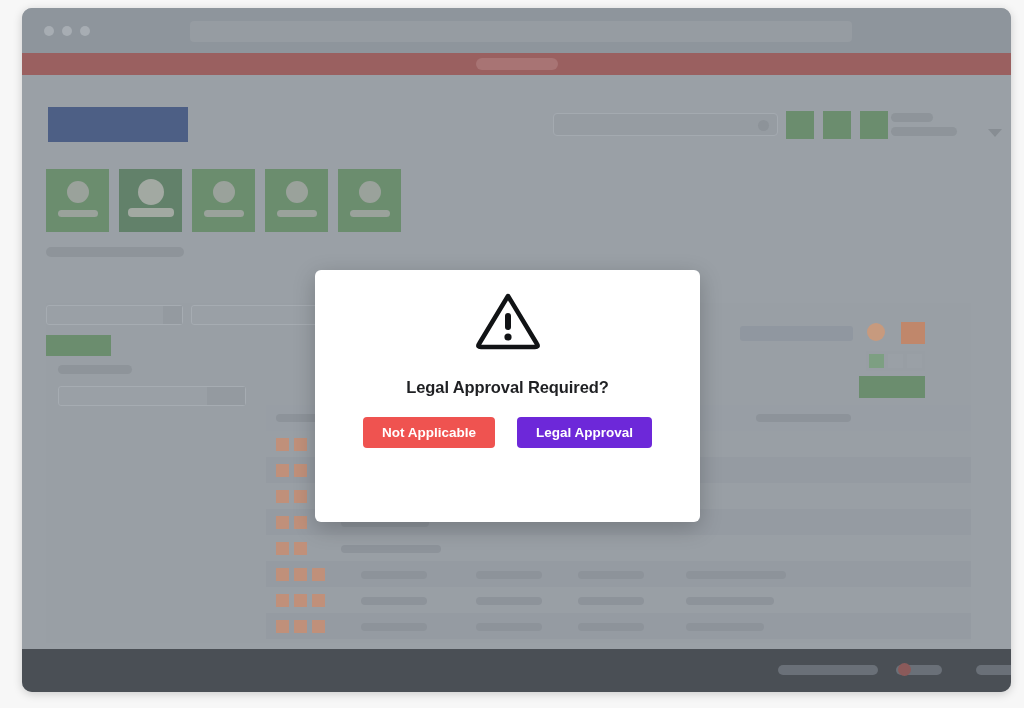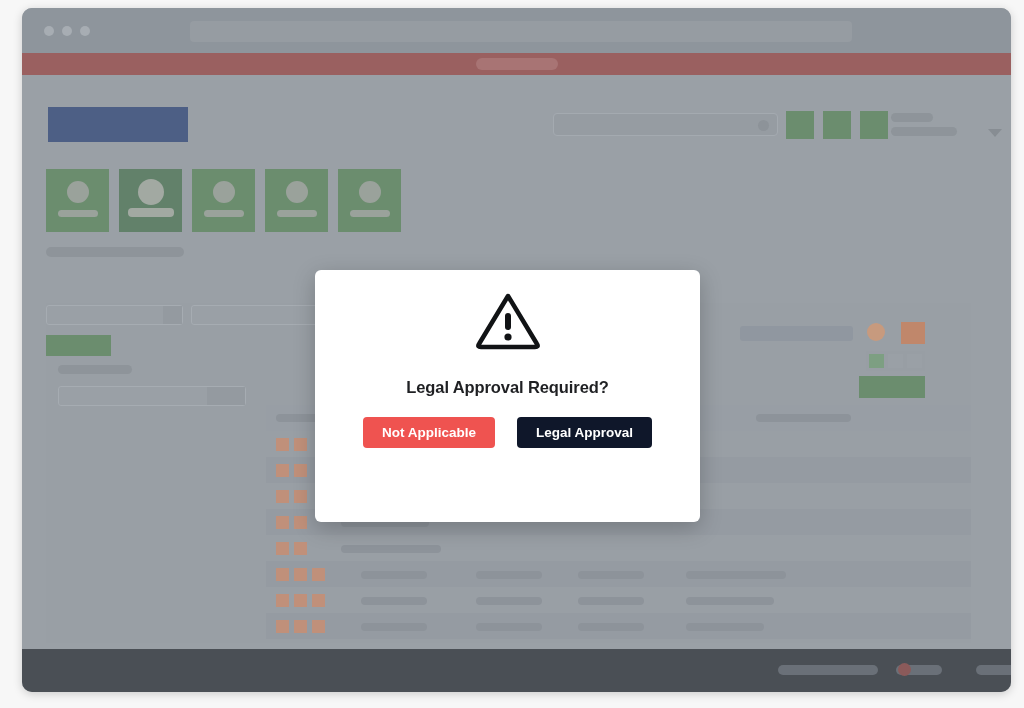--- a/index.html
+++ b/index.html
@@ -231,21 +231,21 @@
     display: flex; justify-content: center; gap: 22px;
   }
   .btn {
     border: none; border-radius: 4px;
     padding: 8px 19px;
     font-family: "Liberation Sans", sans-serif;
     font-size: 13.5px; font-weight: bold; color: #fff;
     cursor: pointer;
   }
   .btn-danger { background: #ef5350; }
-  .btn-success { background: #0f172a; }
+  .btn-success { background: #6d28d9; }
 </style>
 </head>
 <body>
 
 <div id="app">
 
   <div class="browser-window">
 
     <div class="browser-chrome">
       <div class="traffic-lights">

